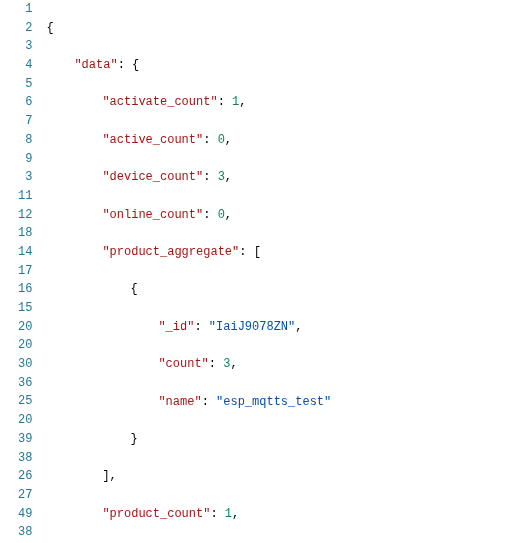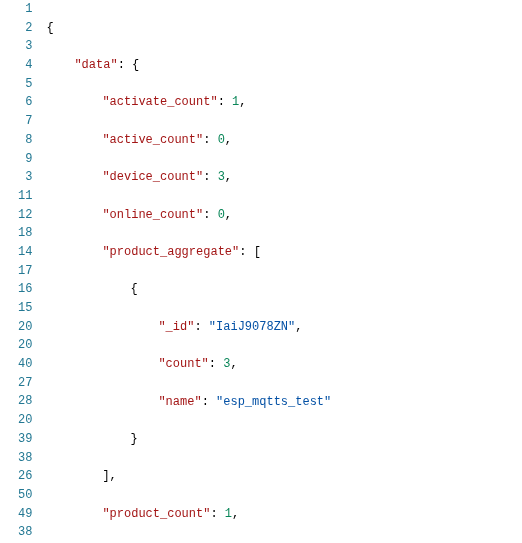--- a/index.html
+++ b/index.html
@@ -51,28 +51,28 @@
     <div>3</div>
     <div>11</div>
     <div>12</div>
     <div>18</div>
     <div>14</div>
     <div>17</div>
     <div>16</div>
     <div>15</div>
     <div>20</div>
     <div>20</div>
-    <div>40</div>
-    <div>27</div>
-    <div>28</div>
+    <div>30</div>
+    <div>36</div>
+    <div>25</div>
     <div>20</div>
     <div>39</div>
     <div>38</div>
     <div>26</div>
-    <div>50</div>
+    <div>27</div>
     <div>49</div>
     <div>38</div>
   </div>
 
 <div class="code">
 <div class="line"><span class="punct">{</span></div>
 <div class="line ind1"><span class="key">"data"</span><span class="punct">: {</span></div>
 <div class="line ind2"><span class="key">"activate_count"</span><span class="punct">: </span><span class="number">1</span><span class="punct">,</span></div>
 <div class="line ind2"><span class="key">"active_count"</span><span class="punct">: </span><span class="number">0</span><span class="punct">,</span></div>
 <div class="line ind2"><span class="key">"device_count"</span><span class="punct">: </span><span class="number">3</span><span class="punct">,</span></div>

